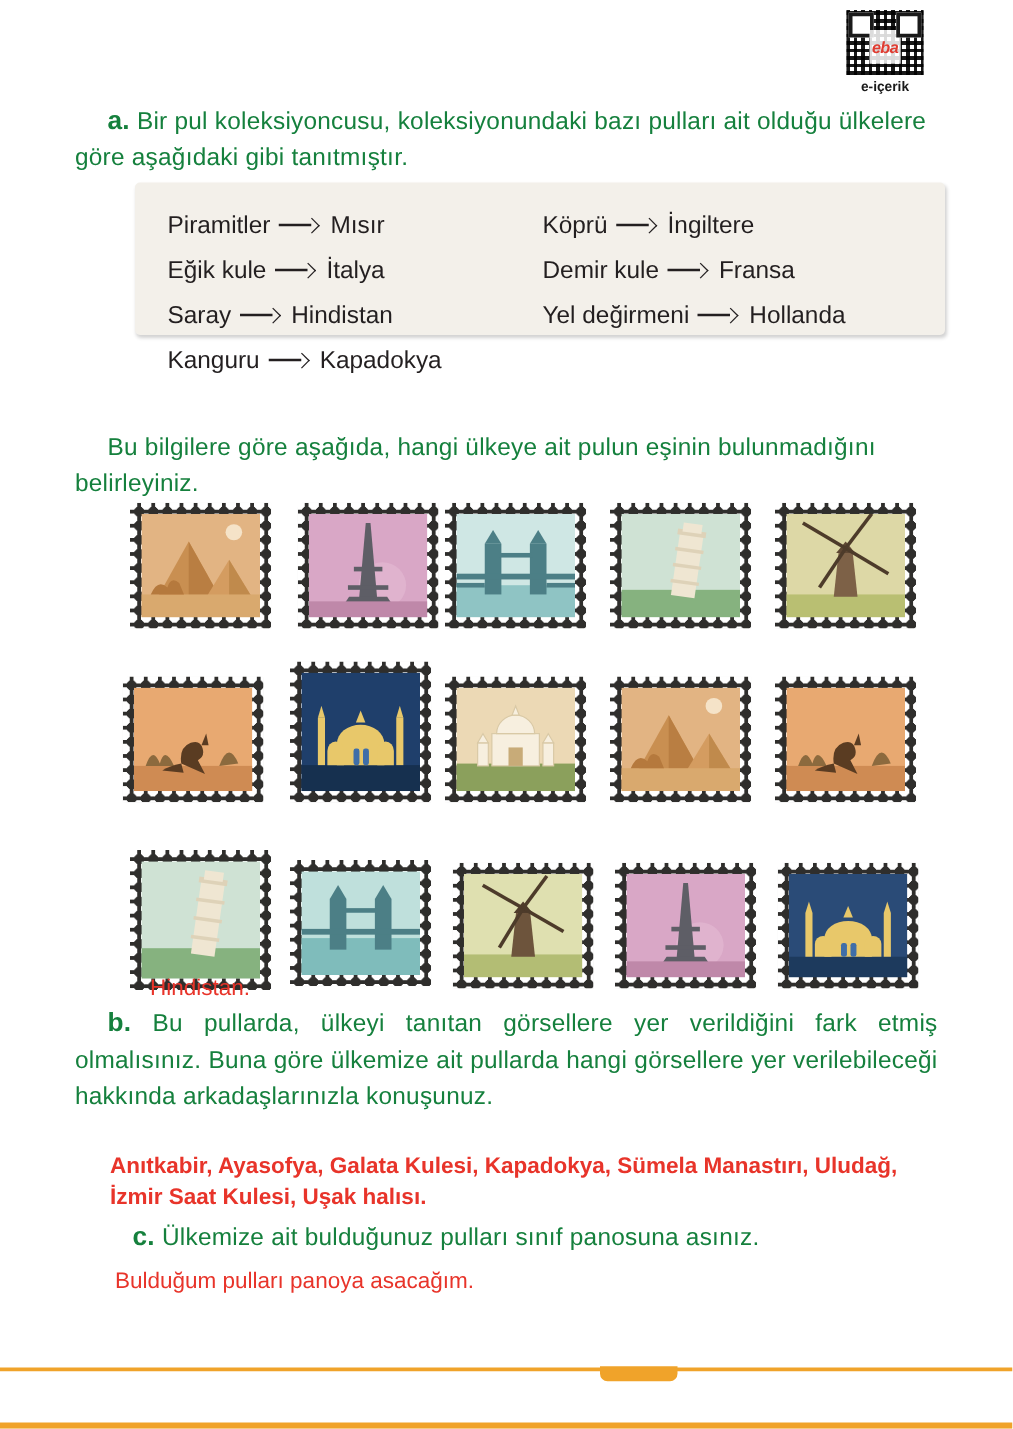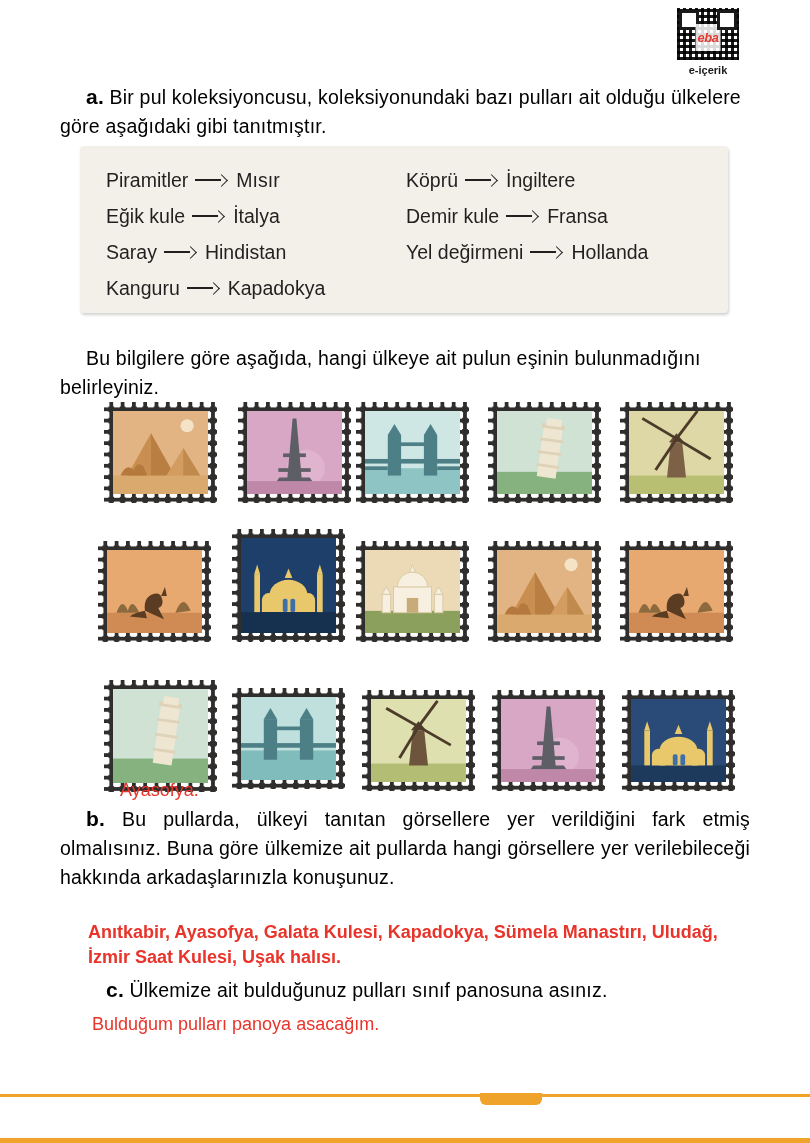--- a/index.html
+++ b/index.html
@@ -64,36 +64,36 @@
     font-weight: bold;
     color: #1a1a1a;
     margin-top: 2px;
   }
 
   
   .para {
     position: absolute;
     font-size: 19.5px;
     line-height: 29px;
-    color: #000000;
+    color: #15803d;
     letter-spacing: 0.2px;
   }
   .para .lead {
     font-weight: bold;
     font-size: 21px;
   }
   .indent { display: inline-block; width: 26px; }
 
   
   .legend-box {
     position: absolute;
-    left: 80px;
+    left: 108px;
     top: 146px;
     width: 648px;
-    height: 167px;
+    height: 122px;
     background: #f3f0ea;
     border-radius: 4px;
     box-shadow: 1px 2px 3px rgba(0,0,0,0.18);
   }
   .legend-grid {
     display: grid;
     grid-template-columns: 300px 1fr;
     grid-auto-rows: 36px;
     padding: 16px 0 0 26px;
     align-items: center;
@@ -551,21 +551,21 @@
             <rect x="52" y="60" width="5" height="12" rx="2"></rect>
           </g>
         </svg>
       </div>
     </div>
 
   </div>
 
 </div>
 
-<div class="answer" style="left:120px; top:778px;">Ayasofya.</div>
+<div class="answer" style="left:120px; top:778px;">Hindistan.</div>
 
 <div class="para" style="left:60px; top:804px; width:690px; text-align:justify;">
   <span class="indent"></span><span class="lead">b.</span>
   <span>Bu pullarda, ülkeyi tanıtan görsellere yer verildiğini fark etmiş olmalısınız. Buna göre ülkemize ait pullarda hangi görsellere yer verilebileceği hakkında arkadaşlarınızla konuşunuz.</span>
 </div>
 
 <div class="answer" style="left:88px; top:920px; width:660px;font-weight:bold;">Anıtkabir, Ayasofya, Galata Kulesi, Kapadokya, Sümela Manastırı, Uludağ, İzmir Saat Kulesi, Uşak halısı.</div>
 
 <div class="para" style="left:60px; top:975px; width:690px;">
   <span class="indent" style="width:46px;"></span><span class="lead">c.</span>

